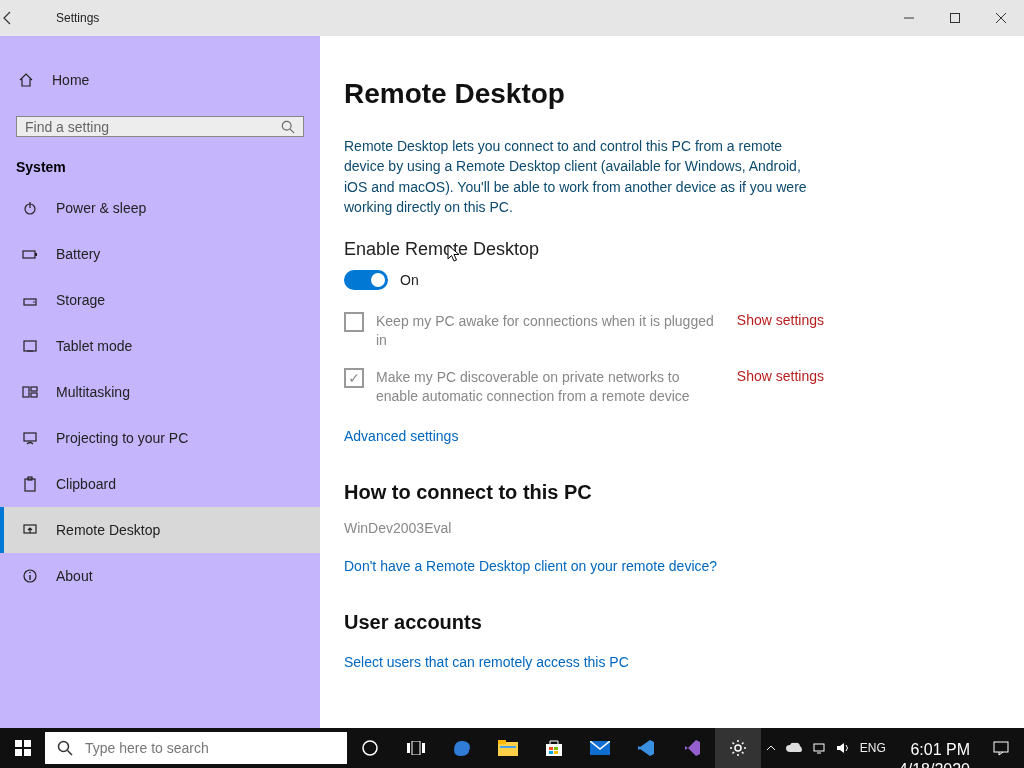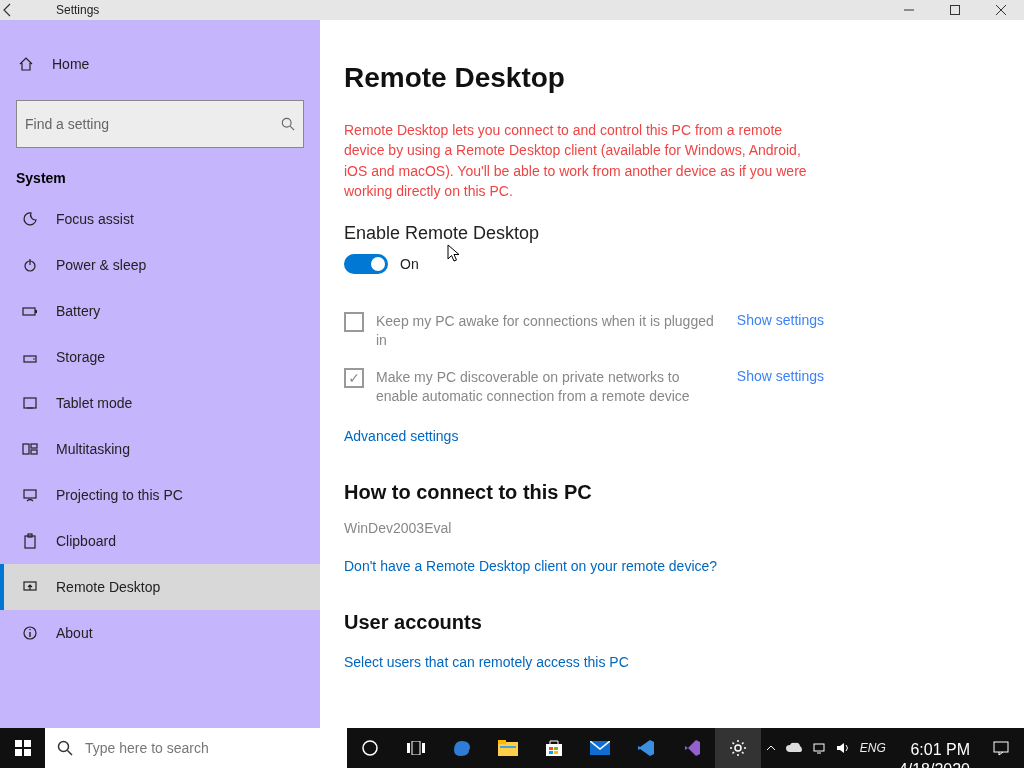--- a/index.html
+++ b/index.html
@@ -1,69 +1,69 @@
 <!DOCTYPE html>
 <html><head>
 <meta charset="utf-8">
 <style>
   * { box-sizing: border-box; margin: 0; padding: 0; font-family: "Segoe UI", Arial, sans-serif; }
   html, body { width: 1024px; height: 768px; overflow: hidden; background: #fff; }
   .window { width: 1024px; height: 728px; display: flex; flex-direction: column; background: #fff; position: relative; }
 
   
-  .titlebar { height: 20px; display: flex; align-items: center; background: #e6e6e6; }
+  .titlebar { height: 36px; display: flex; align-items: center; background: #e6e6e6; }
   .titlebar .back { width: 48px; text-align: center; font-size: 16px; color: #333; }
   .titlebar .title { font-size: 12px; color: #222; margin-left: 8px; }
   .titlebar .spacer { flex: 1; }
   .winbtn { width: 46px; height: 32px; display: flex; align-items: center; justify-content: center; color: #222; font-size: 10px; }
   .winbtn svg { width: 10px; height: 10px; }
 
   .content { flex: 1; display: flex; overflow: hidden; }
 
   
   .sidebar { width: 320px; background: #c4b5fd; padding-top: 12px; display: flex; flex-direction: column; overflow: hidden; }
   .home-row { display: flex; align-items: center; height: 40px; padding: 0 16px; font-size: 14px; color: #222; margin-top: 12px; margin-bottom: 16px; }
   .home-row .icon { width: 20px; margin-right: 16px; display:flex; align-items:center; justify-content:center; }
-  .search { margin: 0 16px 0 16px; height: 48px; border: 1px solid #888; background: #ededed; display:flex; align-items:center; padding: 0 8px; gap: 36px; }
+  .search { margin: 0 16px 0 16px; height: 21px; border: 1px solid #888; background: #ededed; display:flex; align-items:center; padding: 0 8px; gap: 36px; }
   .search input { flex:1; border:none; background:transparent; outline:none; font-size:14px; color:#333; }
   .search input::placeholder { color:#666; }
   .search .sicon { color:#555; }
   .group-header { font-weight:600; font-size:14px; padding: 22px 16px 10px 16px; }
   .navlist { flex:1; overflow-y:auto; }
   .navitem { display:flex; align-items:center; height:46px; padding:0 16px; font-size:14px; color:#222; border-left:4px solid transparent; }
   .navitem .icon { width:20px; margin-right:16px; display:flex; align-items:center; justify-content:center; color:#222; }
   .navitem.selected { background:#d8d8d8; border-left:4px solid #0078d4; }
   .navitem.selected .label { font-weight: normal; }
 
   
   .main { flex:1; padding: 24px 40px 0 24px; overflow-y:auto; }
   h1 { font-size:28px; font-weight:600; color:#111; margin-top:18px; margin-bottom:26px; }
-  .desc { font-size:14px; color:#ef4444; line-height:1.45; max-width:480px; margin-bottom: 22px; }
+  .desc { font-size:14px; color:#0c4a6e; line-height:1.45; max-width:480px; margin-bottom: 22px; }
   .setting-label { font-size:18px; color:#222; margin-bottom:10px; }
-  .toggle-row { display:flex; align-items:center; margin-bottom:38px; }
+  .toggle-row { display:flex; align-items:center; margin-bottom:22px; }
   .toggle { width:44px; height:20px; border-radius:10px; background:#0078d4; position:relative; margin-right:12px; }
   .toggle .knob { position:absolute; right:3px; top:3px; width:14px; height:14px; border-radius:50%; background:#fff; }
   .toggle-state { font-size:14px; color:#222; }
 
   .checkrow { display:flex; align-items:flex-start; max-width:480px; margin-bottom:18px; }
   .checkbox { width:20px; height:20px; border:2px solid #999; margin-right:12px; flex-shrink:0; display:flex; align-items:center; justify-content:center; }
   .checkbox.checked::after { content:"✓"; color:#888; font-size:14px; line-height:1; }
   .checkrow .text { flex:1; font-size:14px; color:#888; line-height:1.35; }
-  .checkrow .link { font-size:14px; color:#3b82f6; text-align:right; white-space:nowrap; margin-left:16px; }
+  .checkrow .link { font-size:14px; color:#b91c1c; text-align:right; white-space:nowrap; margin-left:16px; }
 
   .link-standalone { font-size:14px; color:#0067c0; margin-top:4px; display:inline-block; }
 
   h2 { font-size:20px; font-weight:600; color:#111; margin-top:36px; margin-bottom:16px; }
   .plain { font-size:14px; color:#222; margin-bottom:10px; }
   .muted { font-size:14px; color:#888; margin-bottom:18px; }
 
   
   .taskbar { position:absolute; left:0; bottom:0; width:1024px; height:40px; background:#101010; display:flex; align-items:center; color:#fff; }
   .startbtn { width:48px; height:40px; display:flex; align-items:center; justify-content:center; }
-  .searchbar { width:320px; height:40px; background:#fff; color:#777; display:flex; align-items:center; padding:0 12px; font-size:14px; }
+  .searchbar { width:320px; height:32px; background:#fff; color:#777; display:flex; align-items:center; padding:0 12px; font-size:14px; }
   .searchbar .sicon { margin-right:12px; color:#333; }
   .tbicons { display:flex; align-items:center; height:40px; }
   .tb { width:46px; height:40px; display:flex; align-items:center; justify-content:center; color:#fff; }
   .tb.active { background:#333; }
   .tray { margin-left:auto; display:flex; align-items:center; height:40px; }
   .trayicon { padding:0 5px; display:flex; align-items:center; justify-content:center; color:#eee; font-size:12px; height:40px; }
   .clock { padding:0 8px; font-size:16px; line-height:1.2; text-align:right; color:#fff;margin-top:23px; }
   .notif { width:46px; height:40px; display:flex; align-items:center; justify-content:center; }
 
   .cursor { position:absolute; left:447px; top:244px; pointer-events:none; }
@@ -115,28 +115,20 @@
               <circle cx="6.5" cy="6.5" r="5" stroke="#666" stroke-width="1.3" fill="none"></circle>
               <line x1="10.5" y1="10.5" x2="15" y2="15" stroke="#666" stroke-width="1.3"></line>
             </svg>
           </span>
       </div>
       <div class="group-header">System</div>
       <div class="navlist">
         <div class="navitem">
           <span class="icon">
               <svg width="16" height="16" viewBox="0 0 16 16">
-                <path d="M9 2 A6 6 0 1 0 14 9 A5 5 0 0 1 9 2 Z" stroke="#222" stroke-width="1.2" fill="none"></path>
-              </svg>
-            </span>
-          <span class="label">Focus assist</span>
-        </div>
-        <div class="navitem">
-          <span class="icon">
-              <svg width="16" height="16" viewBox="0 0 16 16">
                 <circle cx="8" cy="9" r="5" stroke="#222" stroke-width="1.2" fill="none"></circle>
                 <line x1="8" y1="2" x2="8" y2="8" stroke="#222" stroke-width="1.2"></line>
               </svg>
             </span>
           <span class="label">Power &amp; sleep</span>
         </div>
         <div class="navitem">
           <span class="icon">
               <svg width="16" height="16" viewBox="0 0 16 16">
                 <rect x="1" y="5" width="12" height="7" stroke="#222" stroke-width="1.2" fill="none"></rect>
@@ -173,21 +165,21 @@
             </span>
           <span class="label">Multitasking</span>
         </div>
         <div class="navitem">
           <span class="icon">
               <svg width="16" height="16" viewBox="0 0 16 16">
                 <rect x="2" y="3" width="12" height="8" stroke="#222" stroke-width="1.2" fill="none"></rect>
                 <path d="M5 14 Q8 11 11 14" stroke="#222" stroke-width="1.2" fill="none"></path>
               </svg>
             </span>
-          <span class="label">Projecting to this PC</span>
+          <span class="label">Projecting to your PC</span>
         </div>
         <div class="navitem">
           <span class="icon">
               <svg width="16" height="16" viewBox="0 0 16 16">
                 <rect x="3" y="3" width="10" height="12" stroke="#222" stroke-width="1.2" fill="none"></rect>
                 <rect x="6" y="1" width="4" height="3" stroke="#222" stroke-width="1.2" fill="none"></rect>
               </svg>
             </span>
           <span class="label">Clipboard</span>
         </div>
@@ -345,21 +337,21 @@
           <rect x="2" y="3" width="10" height="7" stroke="#fff" fill="none"></rect>
           <line x1="5" y1="12" x2="9" y2="12" stroke="#fff"></line>
         </svg>
       </div>
     <div class="trayicon">
         <svg width="14" height="14" viewBox="0 0 14 14">
           <path d="M1 5 H4 L8 2 V12 L4 9 H1 Z" fill="#fff"></path>
           <path d="M10 4 Q13 7 10 10" stroke="#fff" fill="none"></path>
         </svg>
       </div>
-    <div class="trayicon" style="font-size:12px;font-style:italic;">ENG</div>
+    <div class="trayicon" style="font-size:12px;">ENG</div>
     <div class="clock">
       <div>6:01 PM</div>
       <div>4/18/2020</div>
     </div>
     <div class="notif">
         <svg width="16" height="16" viewBox="0 0 16 16">
           <rect x="1" y="2" width="14" height="10" stroke="#fff" fill="none"></rect>
           <path d="M6 12 L6 15 L10 12" stroke="#fff" fill="none"></path>
         </svg>
       </div>

